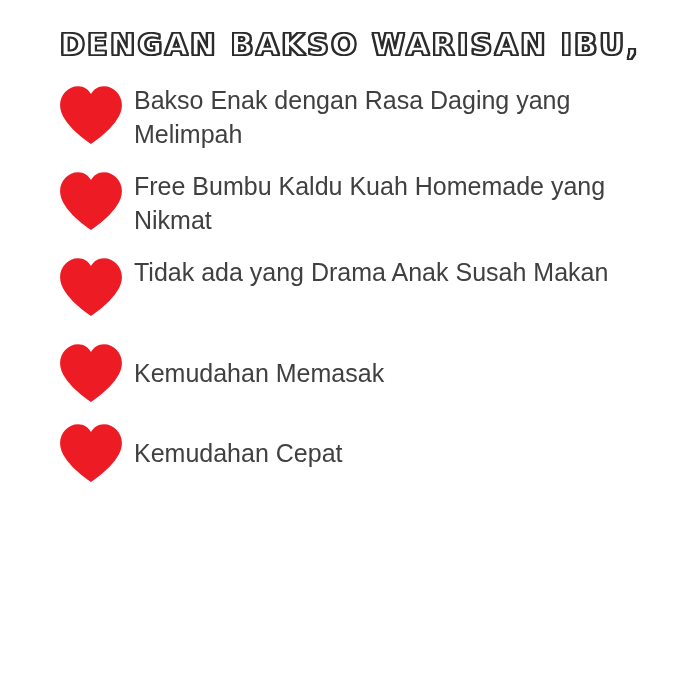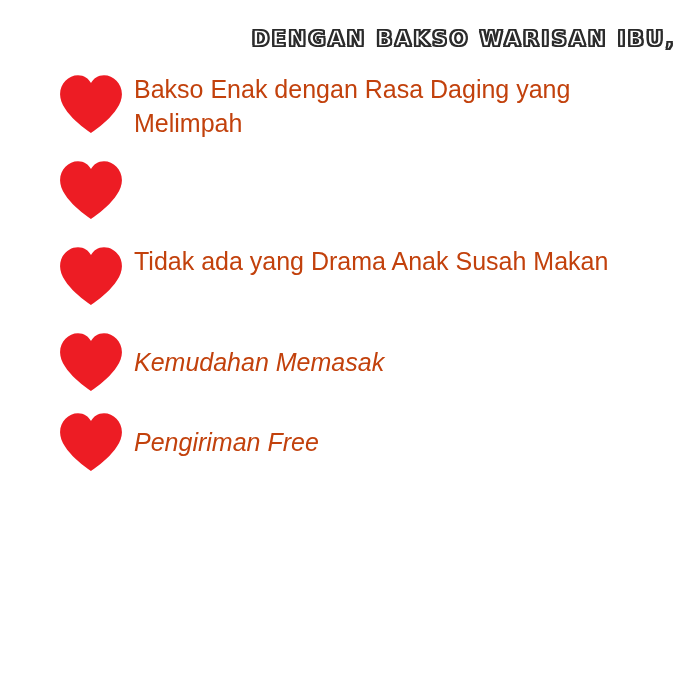--- a/index.html
+++ b/index.html
@@ -16,24 +16,24 @@
   .poster {
     position: relative;
     width: 700px;
     height: 700px;
     box-sizing: border-box;
     padding: 26px 24px 10px 24px;
     display: flex;
     flex-direction: column;
   }
   .headline {
-    text-align: right;
+    text-align: center;
     font-family: "DejaVu Sans", sans-serif;
     font-weight: 700;
-    font-size: 21px;
+    font-size: 30px;
     line-height: 1.24;
     letter-spacing: 2.4px;
     color: #ffffff;
     -webkit-text-stroke: 1.6px #2b2b2b;
     text-shadow:
       -1.4px -1.4px 0 #2b2b2b,
        1.4px -1.4px 0 #2b2b2b,
       -1.4px  1.4px 0 #2b2b2b,
        1.4px  1.4px 0 #2b2b2b;
     margin: 0 0 18px 0;
@@ -54,21 +54,20 @@
   }
   .benefit {
     display: flex;
     align-items: flex-start;
     margin-bottom: 12px;
     min-height: 74px;
   }
   .benefit.single {
     min-height: 68px;
     align-items: center;
-    font-style: italic;
   }
   .heart {
     flex: 0 0 auto;
     width: 76px;
     display: flex;
     justify-content: flex-start;
     align-items: flex-start;
     padding-top: 4px;
   }
   .benefit.single .heart {
@@ -77,21 +76,21 @@
   }
   .heart svg {
     display: block;
     width: 66px;
     height: 60px;
   }
   .benefit-text {
     font-family: "Liberation Sans", sans-serif;
     font-size: 25px;
     line-height: 1.36;
-    color: #c2410c;
+    color: #404040;
     padding-top: 2px;
     max-width: 490px;
   }
   .benefit.single .benefit-text {
     padding-top: 0;
   }
 </style>
 </head>
 <body>
 
@@ -111,20 +110,21 @@
       </span>
       <span class="benefit-text">Bakso Enak dengan Rasa Daging yang Melimpah</span>
     </li>
 
     <li class="benefit">
       <span class="heart">
         <svg viewBox="0 0 64 58" aria-hidden="true">
           <path d="M32 57 C32 57 2 38 2 19.5 C2 8.8 10.2 1 19.4 1 C25.3 1 29.6 4.2 32 8.6 C34.4 4.2 38.7 1 44.6 1 C53.8 1 62 8.8 62 19.5 C62 38 32 57 32 57 Z" fill="#ED1C24"></path>
         </svg>
       </span>
+      <span class="benefit-text">Free Bumbu Kaldu Kuah Homemade yang Nikmat</span>
     </li>
 
     <li class="benefit">
       <span class="heart">
         <svg viewBox="0 0 64 58" aria-hidden="true">
           <path d="M32 57 C32 57 2 38 2 19.5 C2 8.8 10.2 1 19.4 1 C25.3 1 29.6 4.2 32 8.6 C34.4 4.2 38.7 1 44.6 1 C53.8 1 62 8.8 62 19.5 C62 38 32 57 32 57 Z" fill="#ED1C24"></path>
         </svg>
       </span>
       <span class="benefit-text">Tidak ada yang Drama Anak Susah Makan</span>
     </li>
@@ -138,17 +138,17 @@
       </span>
       <span class="benefit-text">Kemudahan Memasak</span>
     </li>
 
     <li class="benefit single">
       <span class="heart">
         <svg viewBox="0 0 64 58" aria-hidden="true">
           <path d="M32 57 C32 57 2 38 2 19.5 C2 8.8 10.2 1 19.4 1 C25.3 1 29.6 4.2 32 8.6 C34.4 4.2 38.7 1 44.6 1 C53.8 1 62 8.8 62 19.5 C62 38 32 57 32 57 Z" fill="#ED1C24"></path>
         </svg>
       </span>
-      <span class="benefit-text">Pengiriman Free</span>
+      <span class="benefit-text">Kemudahan Cepat</span>
     </li>
 
   </ul>
 </div>
 
 </body></html>

